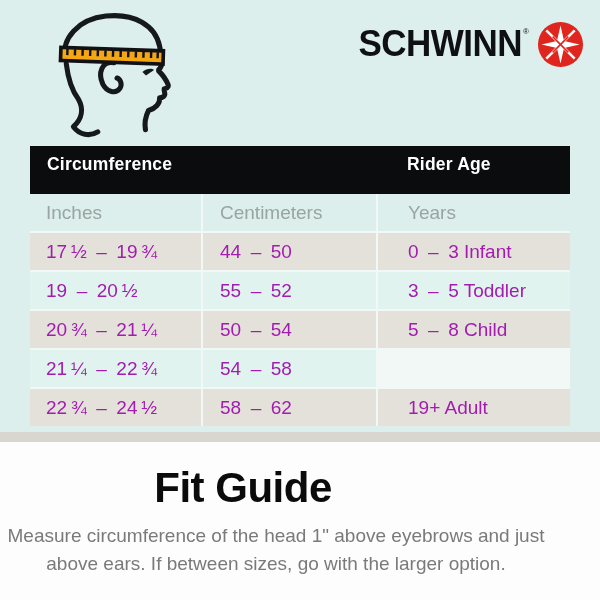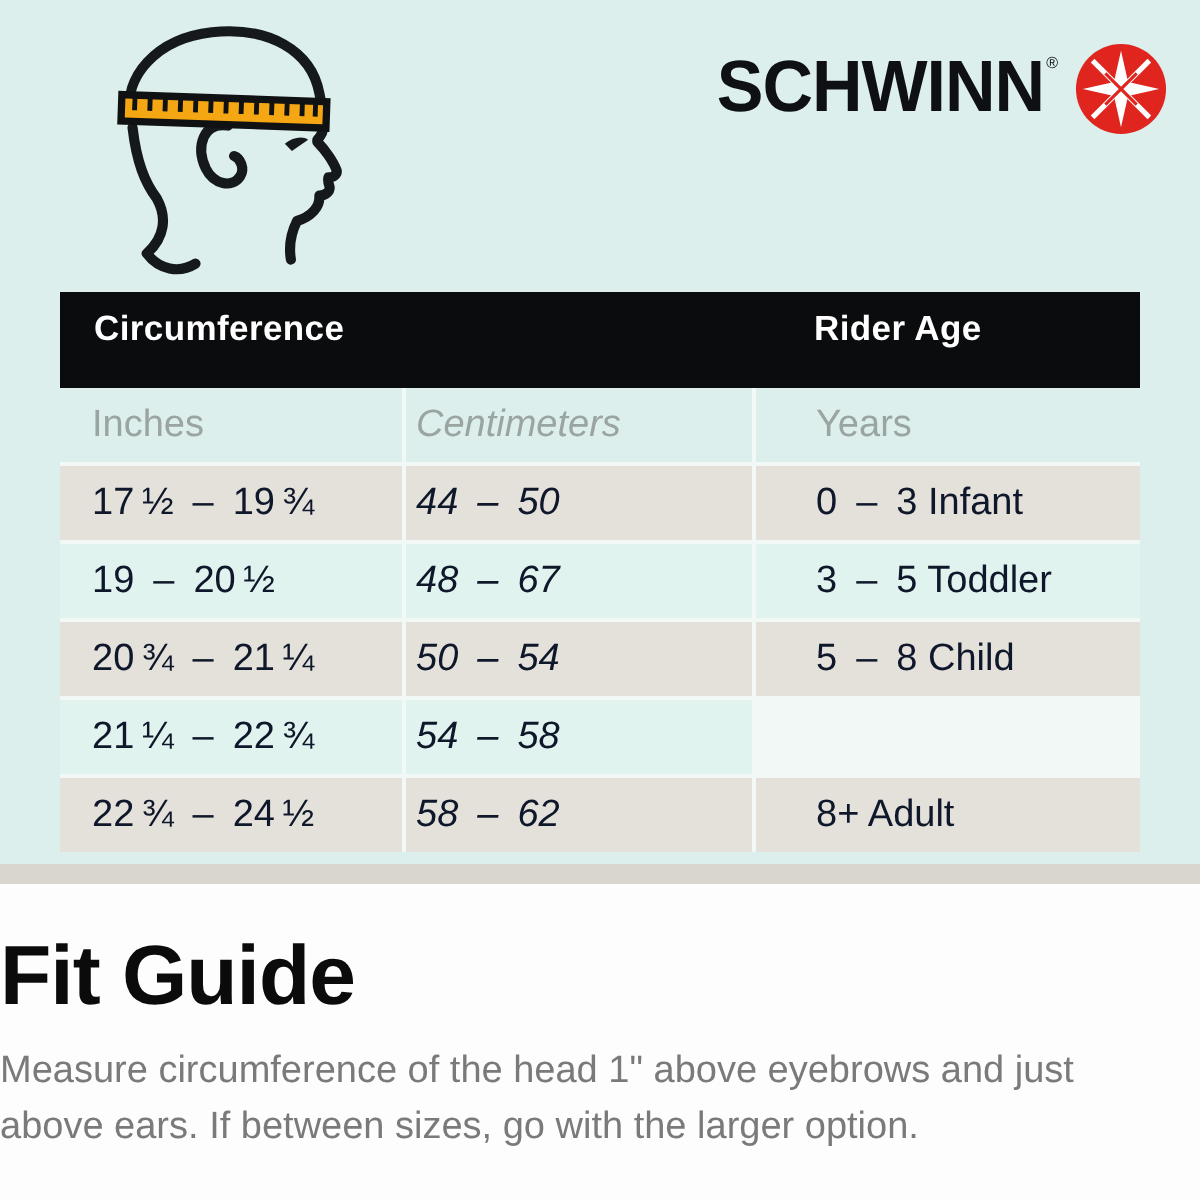--- a/index.html
+++ b/index.html
@@ -19,30 +19,30 @@
   }
   .tm{font-size:8px;color:#0e1013;align-self:flex-start;margin:6px 8px 0 1px;}
   
   .size-table{position:absolute;left:30px;top:146px;width:540px;}
   .thead{display:grid;grid-template-columns:347px 193px;background:#0b0c0d;height:48px;}
   .th{color:#ffffff;font-size:17.5px;font-weight:bold;line-height:37px;letter-spacing:0.2px;}
   .th.c1{padding-left:17px;}
   .th.c2{padding-left:30px;}
   .rows{display:flex;flex-direction:column;gap:2px;background:#f1f8f6;}
   .row{display:grid;grid-template-columns:171px 173px 192px;column-gap:2px;height:37px;}
-  .cell{line-height:37px;font-size:19px;color:#0f172a;white-space:nowrap;overflow:hidden;}
+  .cell{line-height:37px;font-size:19px;color:#a21caf;white-space:nowrap;overflow:hidden;}
   .cell.c1{padding-left:16px;}
-  .cell.c2{padding-left:5px;font-style:italic;}
+  .cell.c2{padding-left:17px;}
   .cell.c3{padding-left:30px;}
   .row.sub .cell{background:#dcefec;color:#9aa4a1;font-size:19px;}
   .row.beige .cell{background:#e4e1db;}
   .row.mintrow .cell{background:#e1f3ef;}
   
   .strip{position:absolute;left:0;top:432px;width:600px;height:10px;background:#d9d6d0;}
-  .white{position:absolute;left:0;top:442px;width:486px;height:158px;background:#fdfdfd;}
+  .white{position:absolute;left:0;top:442px;width:486px;height:158px;background:#fdfdfd;text-align:center;}
   .fit-title{margin:22px 0 0 0;font-size:42px;font-weight:bold;color:#0b0b0b;letter-spacing:-0.5px;}
   .fit-desc{width:552px;margin:10px auto 0 auto;font-size:19px;line-height:28px;color:#7a7a7a;}
 </style>
 </head>
 <body>
 
 <div class="canvas">
 
   <div class="mint">
 
@@ -90,36 +90,36 @@
           <div class="cell c2">Centimeters</div>
           <div class="cell c3">Years</div>
         </div>
         <div class="row beige">
           <div class="cell c1">17 ½ – 19 ¾</div>
           <div class="cell c2">44 – 50</div>
           <div class="cell c3">0 – 3 Infant</div>
         </div>
         <div class="row mintrow">
           <div class="cell c1">19 – 20 ½</div>
-          <div class="cell c2">48 – 67</div>
+          <div class="cell c2">55 – 52</div>
           <div class="cell c3">3 – 5 Toddler</div>
         </div>
         <div class="row beige">
           <div class="cell c1">20 ¾ – 21 ¼</div>
           <div class="cell c2">50 – 54</div>
           <div class="cell c3">5 – 8 Child</div>
         </div>
         <div class="row mintrow">
           <div class="cell c1">21 ¼ – 22 ¾</div>
           <div class="cell c2">54 – 58</div>
         </div>
         <div class="row beige">
           <div class="cell c1">22 ¾ – 24 ½</div>
           <div class="cell c2">58 – 62</div>
-          <div class="cell c3">8+ Adult</div>
+          <div class="cell c3">19+ Adult</div>
         </div>
       </div>
     </div>
   </div>
 
   <div class="strip"></div>
 
   <div class="white">
     <h1 class="fit-title">Fit Guide</h1>
     <p class="fit-desc">Measure circumference of the head 1" above eyebrows and just above ears. If between sizes, go with the larger option.</p>

